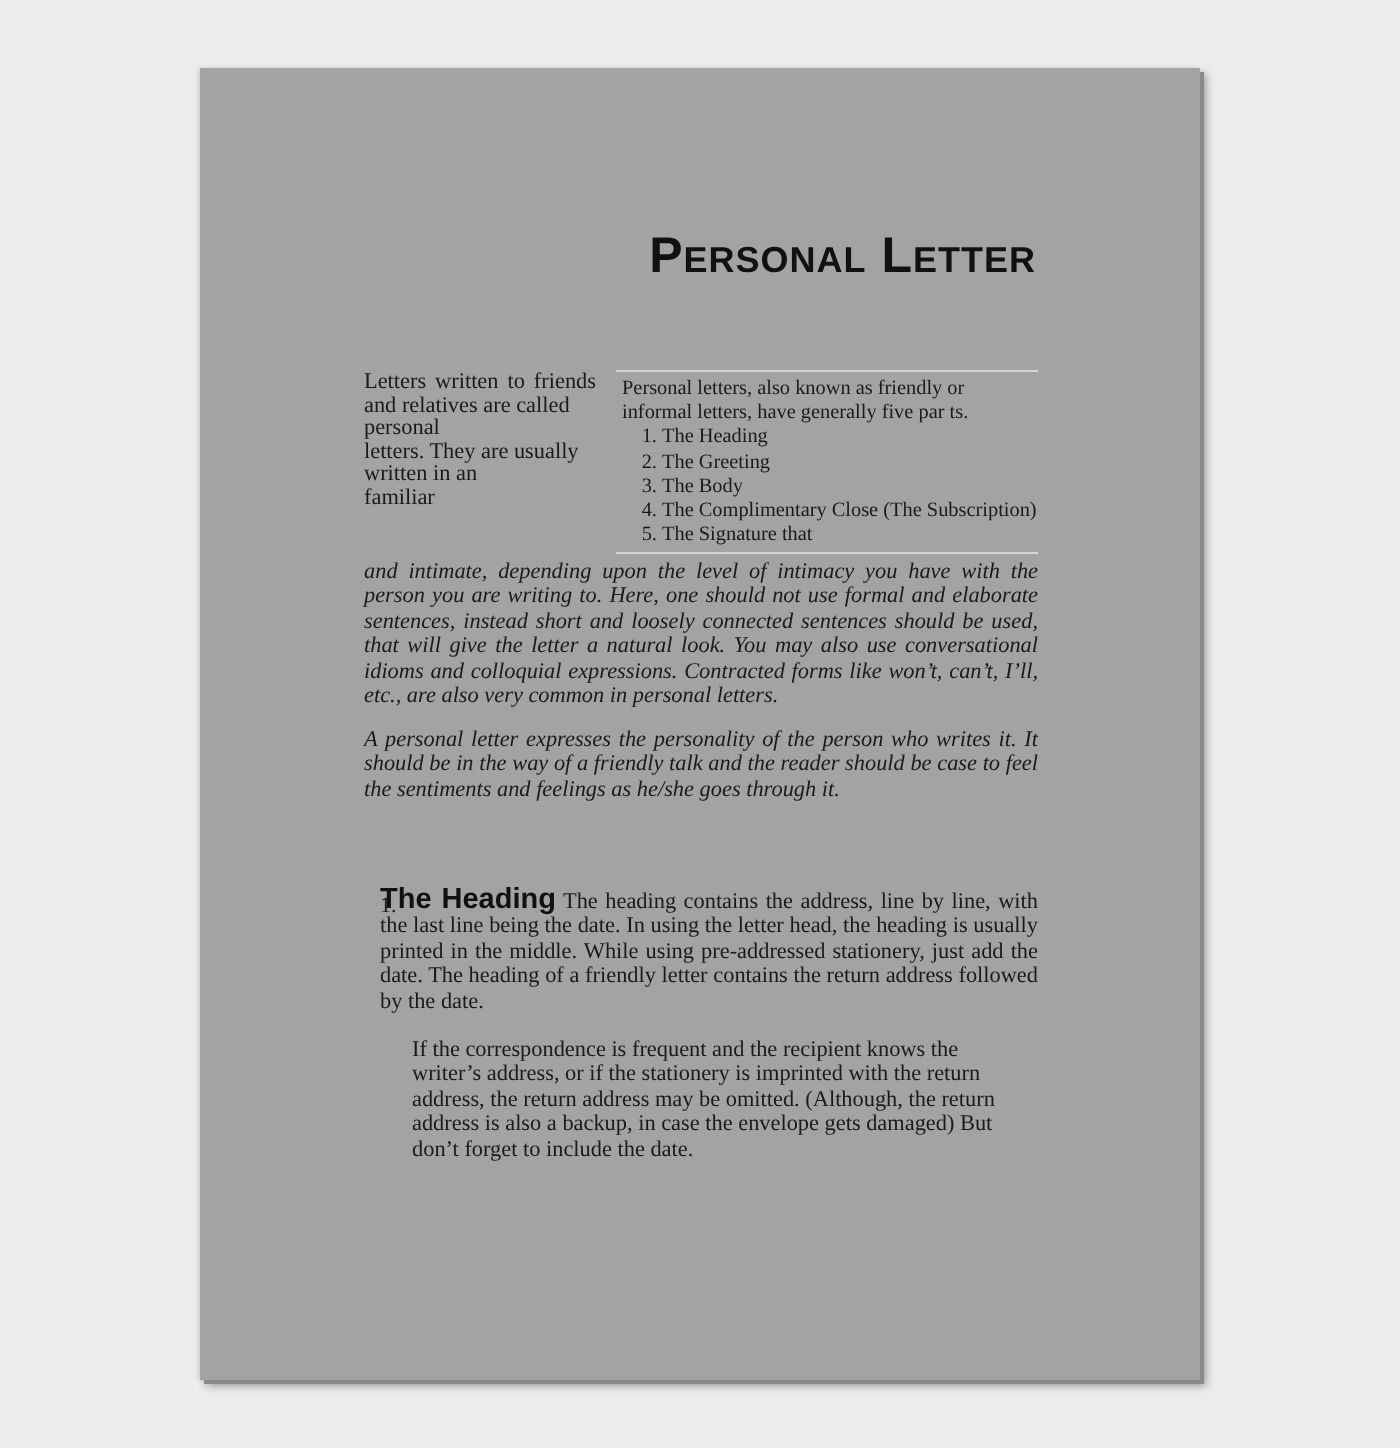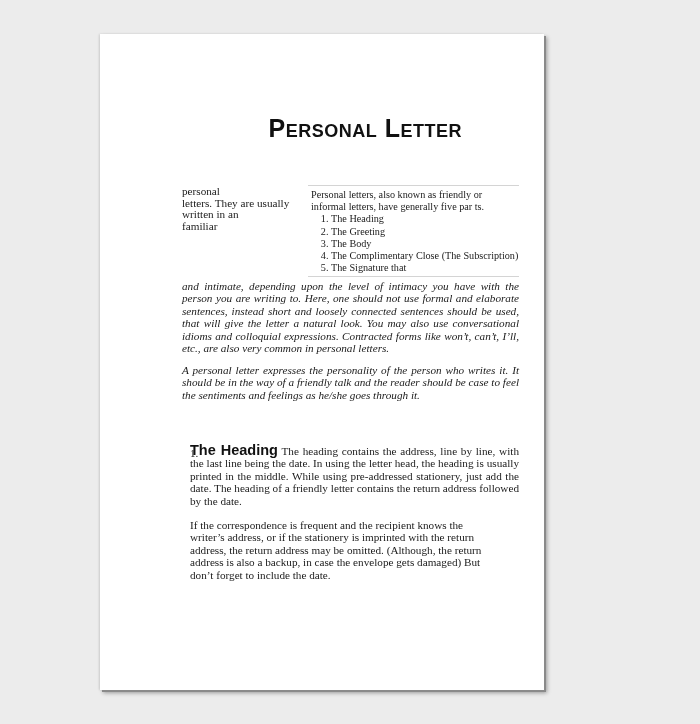--- a/index.html
+++ b/index.html
@@ -1,21 +1,21 @@
 <!DOCTYPE html>
 <html><head>
 <meta charset="utf-8">
 <style>
   html, body { margin: 0; padding: 0; }
   body {
     width: 700px; height: 724px; background: #ececec; position: relative; overflow: hidden;
   }
   .page {
-    position: absolute; left: 100px; top: 34px; width: 444px; height: 656px;
-    background: #ffffff;
+    position: absolute; left: 100px; top: 34px; width: 500px; height: 656px;
+    background: #a3a3a3;
     box-shadow: 2px 2px 0 #8a8a8a, 3px 3px 4px rgba(0,0,0,0.35), -1px 0 2px rgba(0,0,0,0.12);
   }
   .title {
     position: absolute; right: 82px; top: 80px;
     font-family: "Liberation Sans", sans-serif; font-weight: bold;
     font-size: 25px; font-variant: small-caps; letter-spacing: 0.5px; color: #111;
     white-space: nowrap;
   }
   .serif { font-family: "Liberation Serif", serif; color: #1a1a1a; }
   .intro-left {
@@ -48,30 +48,31 @@
   .item-num {
     position: absolute; left: 0; top: 3px; font-size: 11px;
   }
   .item-text {
     font-size: 11.2px; line-height: 12.4px; text-align: justify;
   }
   .item-text .item-title {
     font-family: "Liberation Sans", sans-serif; font-weight: bold; font-size: 14.5px; color: #111;
   }
   .item-para2 {
-    margin-left: 0; margin-top: 12px; font-size: 11.2px; line-height: 12.4px; width: 300px;
+    margin-left: 16px; margin-top: 12px; font-size: 11.2px; line-height: 12.4px; width: 300px;
   }
 </style>
 </head>
 <body>
 
 <div class="page">
   <div class="title">Personal Letter</div>
 
   <div class="intro-left serif">
+    <span>Letters written to friends and relatives are called</span>
     <span>personal</span>
     <span>letters. They are usually</span>
     <span>written in an</span>
     <span>familiar</span>
   </div>
 
   <div class="sidebar-box serif">
     <div>Personal letters, also known as friendly or informal letters, have generally five par ts.</div>
     <ol>
       <li>The Heading</li>

